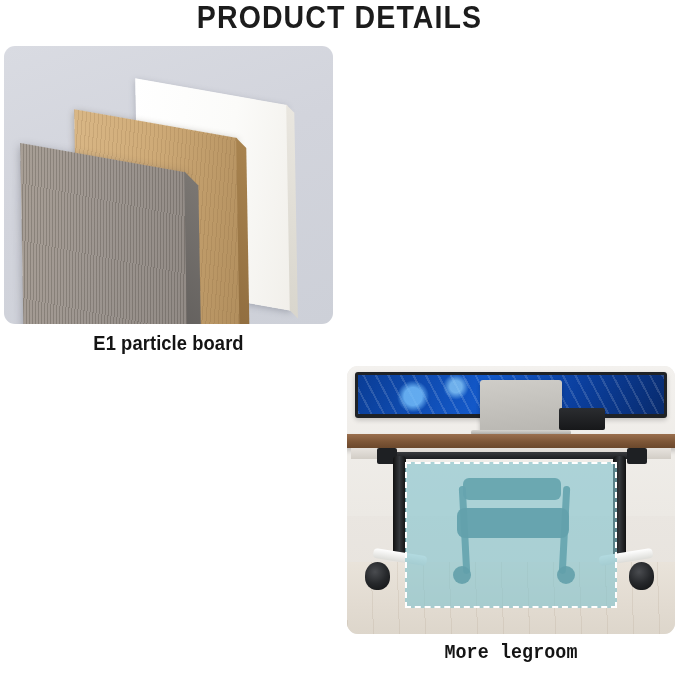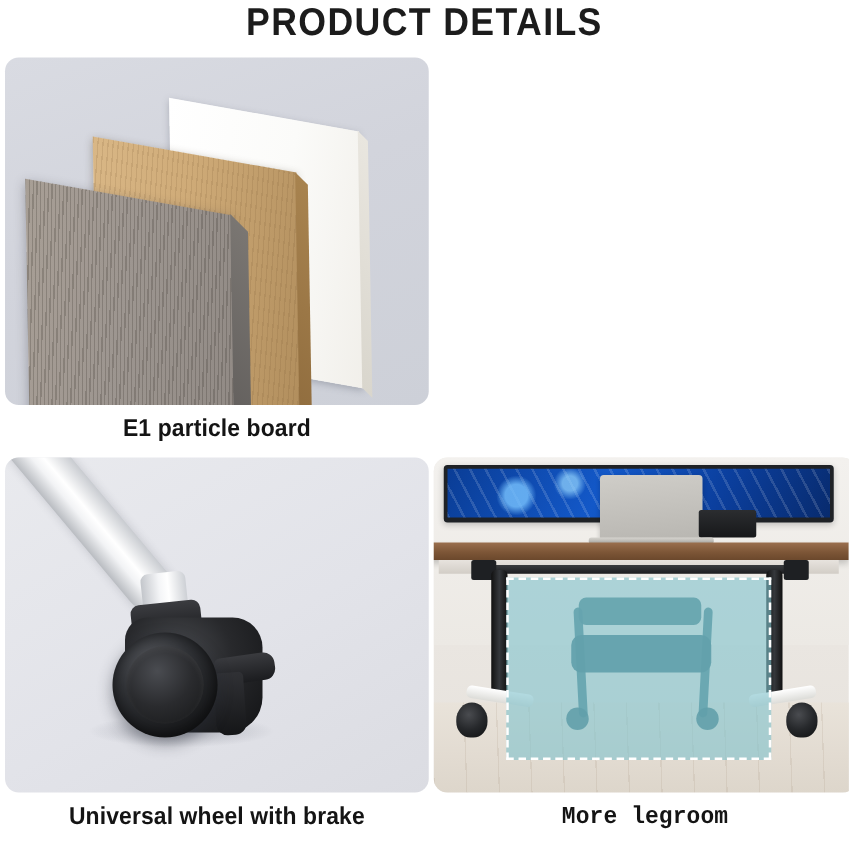--- a/index.html
+++ b/index.html
@@ -33,21 +33,21 @@
     white-space: nowrap;
   }
 
   
   .grid {
     position: absolute;
     left: 0; top: 42px;
     width: 679px;
     height: 631px;
   }
-  .cell { position: absolute; padding-left: 10px; }
+  .cell { position: absolute; }
   .cell-tl { left: 4px;   top: 4px;   width: 329px; height: 278px; }
   .cell-tr { left: 347px; top: 4px;   width: 328px; height: 278px; }
   .cell-bl { left: 4px;   top: 324px; width: 329px; height: 268px; }
   .cell-br { left: 347px; top: 324px; width: 328px; height: 268px; font-family: Liberation Mono, monospace; }
 
   .panel {
     position: absolute;
     left: 0; top: 0;
     width: 100%;
     height: 100%;
@@ -385,34 +385,20 @@
       </div>
       <div class="board board-gray">
         <div class="face"></div>
           <div class="edge"></div>
       </div>
     </div>
     <div class="caption">E1 particle board</div>
   </div>
 
 
-  <div class="cell cell-bl">
-    <div class="panel p-wheel">
-      <div class="wheel-tube"></div>
-      <div class="wheel-tube-lower"></div>
-      <div class="wheel-shadow"></div>
-      <div class="wheel-collar"></div>
-      <div class="wheel-body"></div>
-      <div class="wheel-brake"></div>
-      <div class="wheel-brake-stem"></div>
-      <div class="wheel-disc"></div>
-
-    </div>
-    <div class="caption">Universal wheel with brake</div>
-  </div>
 
   <div class="cell cell-br">
     <div class="panel p-legroom">
       <div class="lr-wall"></div>
       <div class="lr-monitor">
         <div class="lr-monitor-screen"></div>
       </div>
       <div class="lr-laptop"></div>
       <div class="lr-keyboard"></div>
       <div class="lr-laptop-base"></div>

